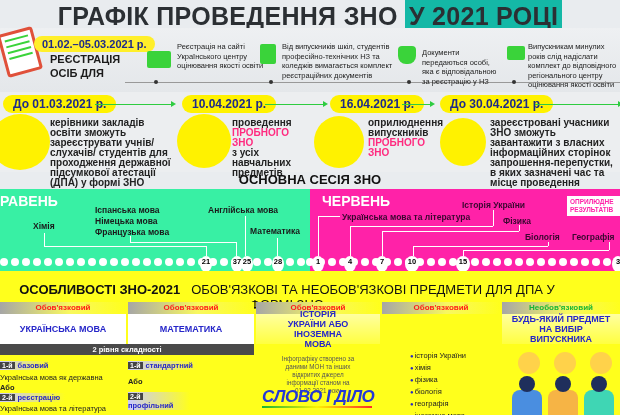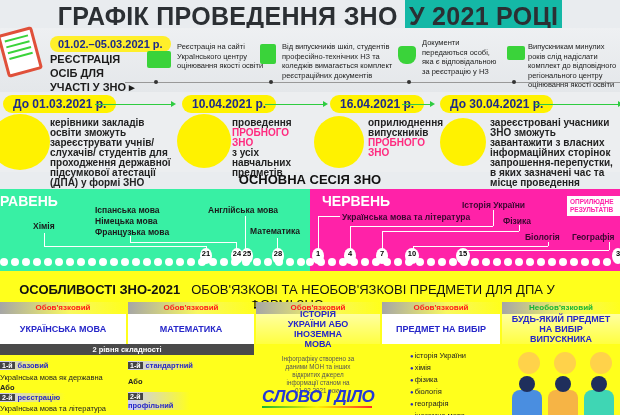--- a/index.html
+++ b/index.html
@@ -22,21 +22,21 @@
 .desc{position:absolute;font-size:10px;line-height:10px;font-weight:bold;color:#222}
 .red{color:#ff2a7f}
 .sesstitle{left:0;top:172px;width:620px;height:16px;text-align:center;font-weight:bold;font-size:13px;color:#111}
 .green{left:0;top:189px;width:310px;height:82px;background:#38f0a4}
 .pink{left:310px;top:189px;width:310px;height:82px;background:#ff22a8}
 .month{font-weight:bold;font-size:14px;color:#fff;position:absolute}
 .subj{position:absolute;font-weight:bold;font-size:8.5px;line-height:11px;color:#1a1a1a}
 .pinksubj{position:absolute;font-weight:bold;font-size:8.5px;color:#3a0730}
 .dotrow{position:absolute;top:258px;height:10px;display:flex;gap:3px}
 .d{width:8px;height:8px;border-radius:50%;background:#fff;flex:none}
-.num{position:absolute;top:248px;width:12px;height:16px;border-radius:50%;background:#fff;font-size:7.5px;font-weight:bold;color:#000;text-align:center;line-height:12px}
+.num{position:absolute;top:256px;width:12px;height:16px;border-radius:50%;background:#fff;font-size:7.5px;font-weight:bold;color:#000;text-align:center;line-height:12px}
 .vline{position:absolute;width:1px;background:#fff}
 .hline{position:absolute;height:1px;background:#fff}
 .yellow{left:0;top:271px;width:620px;height:144px;background:#ffff1c}
 .featttl{left:0;top:282px;width:574px;text-align:center;font-size:13px;color:#111}
 .col{position:absolute;top:302px;height:113px}
 .colhead{height:12px;background:linear-gradient(90deg,#a6a6a6,#f8f860 55%,#ffff1c);font-weight:bold;font-size:8px;text-align:center;line-height:12px;color:#ff1a1a}
 .colbox{height:30px;background:#fff;font-weight:bold;font-size:9px;color:#2626c9;text-align:center;display:flex;align-items:center;justify-content:center;line-height:10px}
 .levels{position:absolute;left:0;top:344px;width:254px;height:11px;background:#4a4a4a;color:#fff;font-size:7.5px;font-weight:bold;text-align:center;line-height:11px}
 .badge{display:inline-block;background:#444;color:#fff;font-size:7px;font-weight:bold;padding:0 2px;margin-right:3px}
 .lvl{position:absolute;font-size:7.5px;font-weight:bold;color:#2626c9;background:linear-gradient(90deg,#c9c9ff,transparent)}
@@ -52,39 +52,38 @@
   <span>ГРАФІК ПРОВЕДЕННЯ ЗНО </span><span class="hl">У 2021 РОЦІ</span>
 </div>
 
 <div class="abs topband"></div>
 <div class="abs" style="left:2px;top:30px;width:36px;height:44px;background:#fff;border:3px solid #e0503a;transform:rotate(-15deg);border-radius:3px">
   <div style="margin:4px 3px;height:2px;background:#3ad33a"></div>
   <div style="margin:4px 3px;height:2px;background:#3ad33a"></div>
   <div style="margin:4px 3px;height:2px;background:#3ad33a"></div>
   <div style="margin:4px 3px;height:2px;background:#3ad33a"></div>
 </div>
-<div class="abs datepill" style="left:50px;top:36px">01.02.–05.03.2021 р.</div>
+<div class="abs datepill" style="left:34px;top:36px">01.02.–05.03.2021 р.</div>
 <div class="abs regtitle" style="left:50px;top:52px">
   <div>РЕЄСТРАЦІЯ</div>
   <div>ОСІБ ДЛЯ</div>
-  <div>УЧАСТІ У ЗНО ▸</div>
 </div>
 <div class="abs tline" style="left:125px;top:82px;width:495px"></div>
 
 <div class="abs icon-green" style="left:147px;top:51px;width:24px;height:17px"></div>
 <div class="abs dot" style="left:154px;top:80px"></div>
 <div class="abs small" style="left:177px;top:42px;width:90px">Реєстрація на сайті Українського центру оцінювання якості освіти</div>
 
 <div class="abs icon-green" style="left:260px;top:44px;width:16px;height:20px"></div>
 <div class="abs dot" style="left:269px;top:80px"></div>
 <div class="abs small" style="left:282px;top:42px;width:125px">Від випускників шкіл, студентів професійно-технічних НЗ та коледжів вимагається комплект реєстраційних документів</div>
 
 <div class="abs icon-green" style="left:398px;top:46px;width:18px;height:18px;border-radius:4px 4px 8px 8px"></div>
 <div class="abs dot" style="left:407px;top:80px"></div>
-<div class="abs small" style="left:422px;top:38px;width:80px">Документи передаються особі, яка є відповідальною за реєстрацію у НЗ</div>
+<div class="abs small" style="left:422px;top:48px;width:80px">Документи передаються особі, яка є відповідальною за реєстрацію у НЗ</div>
 
 <div class="abs icon-green" style="left:507px;top:46px;width:18px;height:14px"></div>
 <div class="abs dot" style="left:512px;top:80px"></div>
 <div class="abs small" style="left:528px;top:42px;width:92px;white-space:normal">Випускникам минулих років слід надіслати комплект до відповідного регіонального центру оцінювання якості освіти</div>
 
 <div class="abs row2"></div>
 <div class="yelpill" style="left:3px;top:95px">До 01.03.2021 р.</div>
 <div class="arrow" style="left:95px;top:104px;width:78px"></div>
 <div class="yelpill" style="left:182px;top:95px">10.04.2021 р.</div>
 <div class="arrow" style="left:265px;top:104px;width:60px"></div>
@@ -159,21 +158,21 @@
     <i class="d"></i>
     <i class="d"></i>
     <i class="d"></i>
     <i class="d"></i>
     <i class="d"></i>
     <i class="d"></i>
     <i class="d"></i>
     <i class="d"></i>
 </div>
 <div class="num" style="left:200px">21</div>
-<div class="num" style="left:231px">24</div>
+<div class="num" style="left:231px">37</div>
 <div class="num" style="left:241px">25</div>
 <div class="num" style="left:272px">28</div>
 
 <div class="month" style="left:322px;top:193px">ЧЕРВЕНЬ</div>
 <div class="abs" style="left:567px;top:196px;width:53px;height:20px;background:#fff;color:#ff22a8;font-size:6.5px;font-weight:bold;line-height:8px;padding:2px 3px">ОПРИЛЮДНЕ РЕЗУЛЬТАТІВ</div>
 <div class="pinksubj" style="left:342px;top:212px">Українська мова та література</div>
 <div class="pinksubj" style="left:462px;top:200px">Історія України</div>
 <div class="pinksubj" style="left:503px;top:216px">Фізика</div>
 <div class="pinksubj" style="left:525px;top:232px">Біологія</div>
 <div class="pinksubj" style="left:572px;top:232px">Географія</div>
@@ -242,21 +241,20 @@
 <div class="col" style="left:128px;width:126px">
   <div class="colhead">Обов'язковий</div>
   <div class="colbox">МАТЕМАТИКА</div>
 </div>
 <div class="col" style="left:256px;width:124px">
   <div class="colhead">Обов'язковий</div>
   <div class="colbox" style="background:linear-gradient(#ffffa0,#ffff40);padding:0 25px">ІСТОРІЯ УКРАЇНИ АБО ІНОЗЕМНА МОВА</div>
 </div>
 <div class="col" style="left:382px;width:118px">
   <div class="colhead">Обов'язковий</div>
-  <div class="colbox">ПРЕДМЕТ НА ВИБІР</div>
 </div>
 <div class="col" style="left:502px;width:118px">
   <div class="colhead" style="color:#16b536">Необов'язковий</div>
   <div class="colbox" style="background:linear-gradient(#ffffa0,#ffff40);padding:0 8px">БУДЬ-ЯКИЙ ПРЕДМЕТ НА ВИБІР ВИПУСКНИКА</div>
 </div>
 
 <div class="levels">2 рівня складності</div>
 
 <div class="lvl" style="left:0;top:361px;width:50px"><span class="badge">1-й</span><span>базовий</span></div>
 <div class="plain" style="left:0;top:373px">Українська мова як державна</div>

